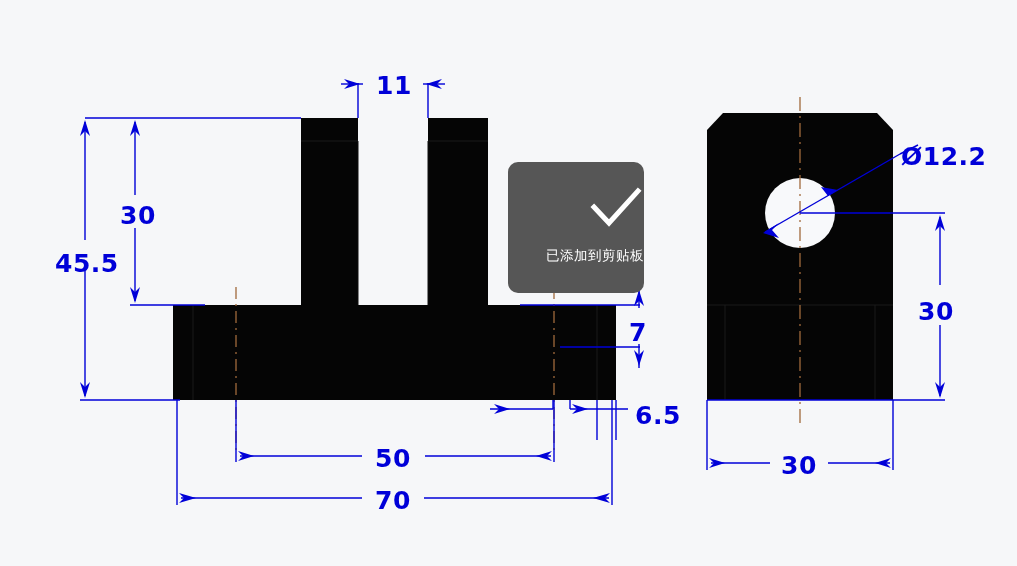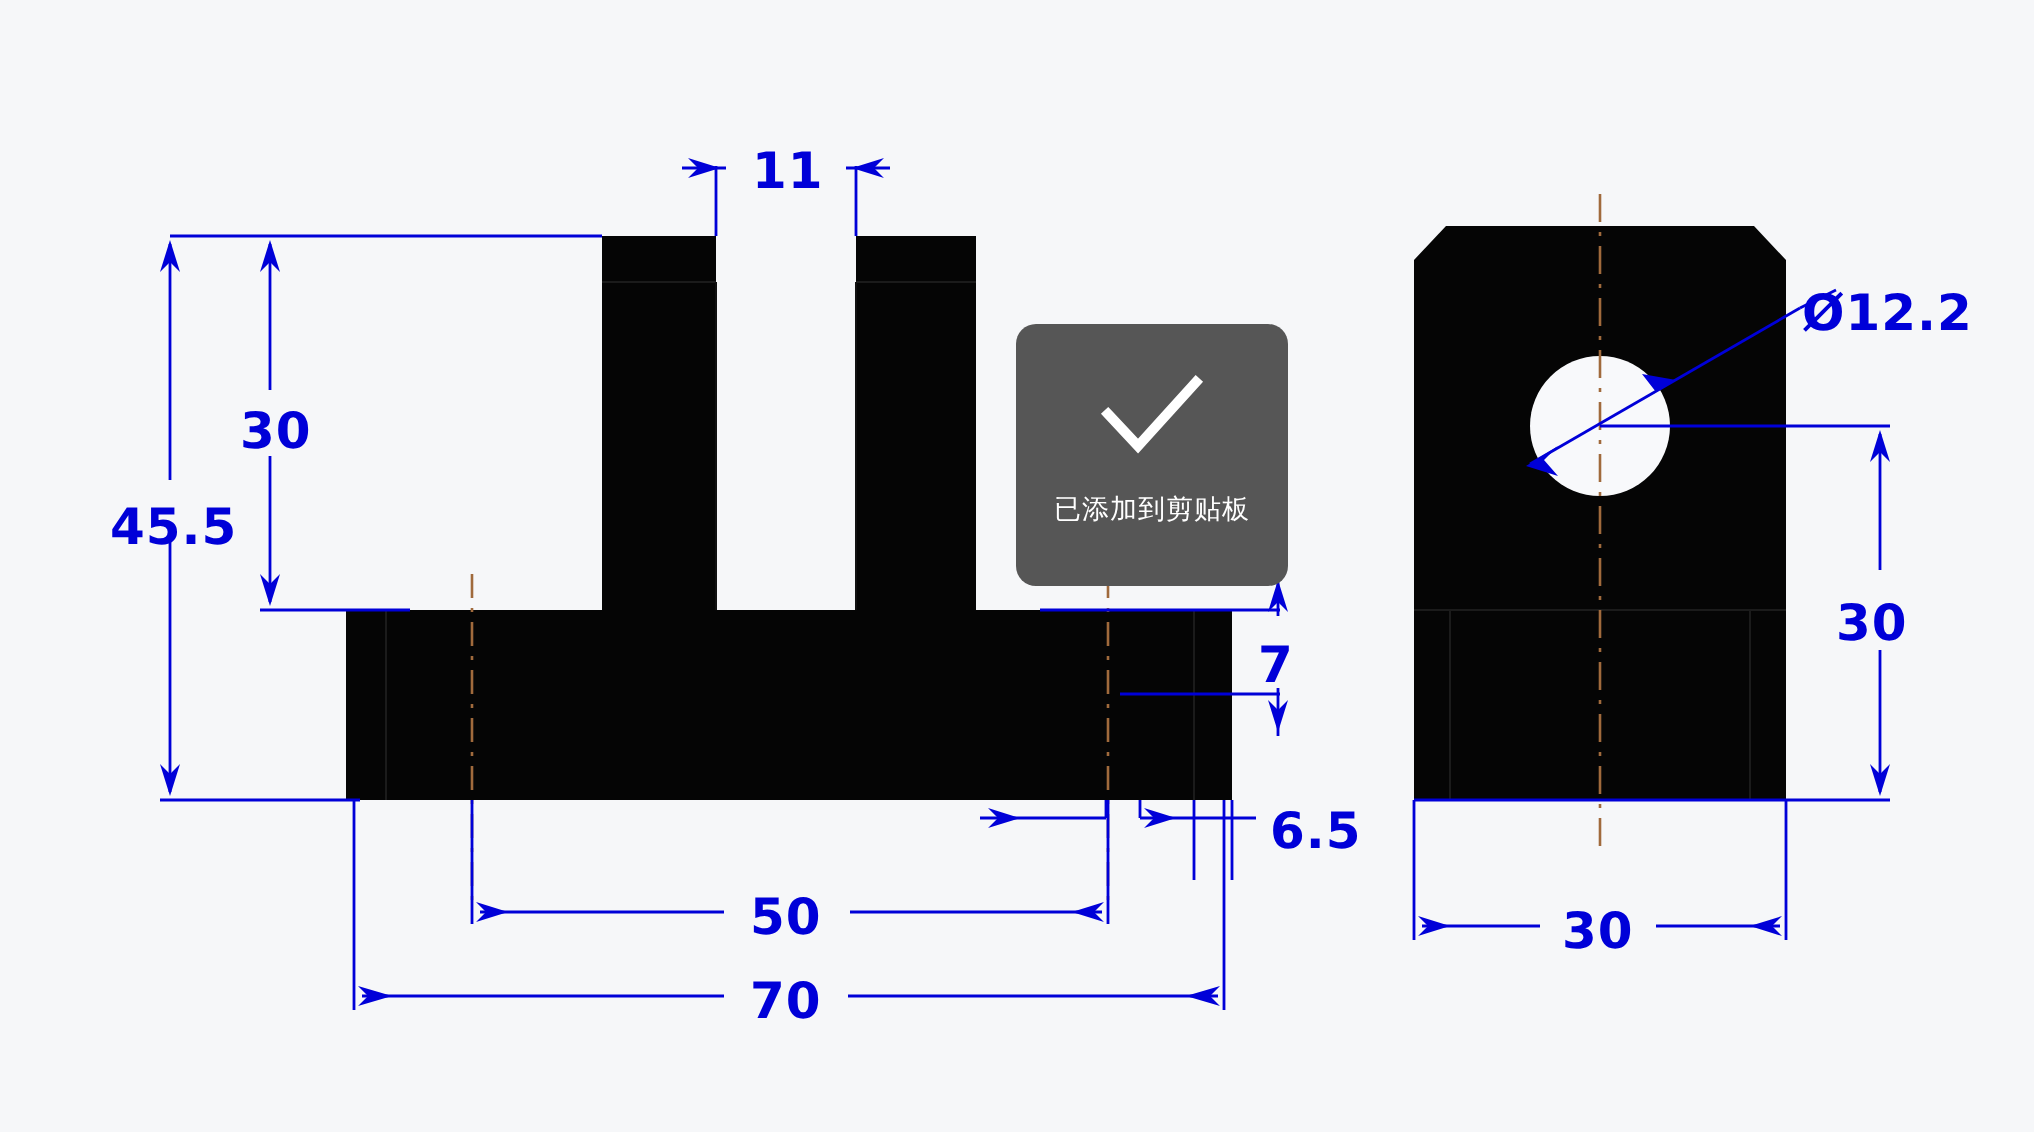--- a/index.html
+++ b/index.html
@@ -25,21 +25,21 @@
   .toast {
     position: absolute;
     left: 508px;
     top: 162px;
     width: 136px;
     height: 131px;
     background: #565656;
     border-radius: 10px;
     display: flex;
     flex-direction: column;
-    align-items: center;
+    align-items: flex-end;
     justify-content: center;
     box-sizing: border-box;
     padding-bottom: 8px;
   }
   .toast-check {
     width: 56px;
     height: 46px;
     margin-bottom: 18px;
     display: block;
   }

